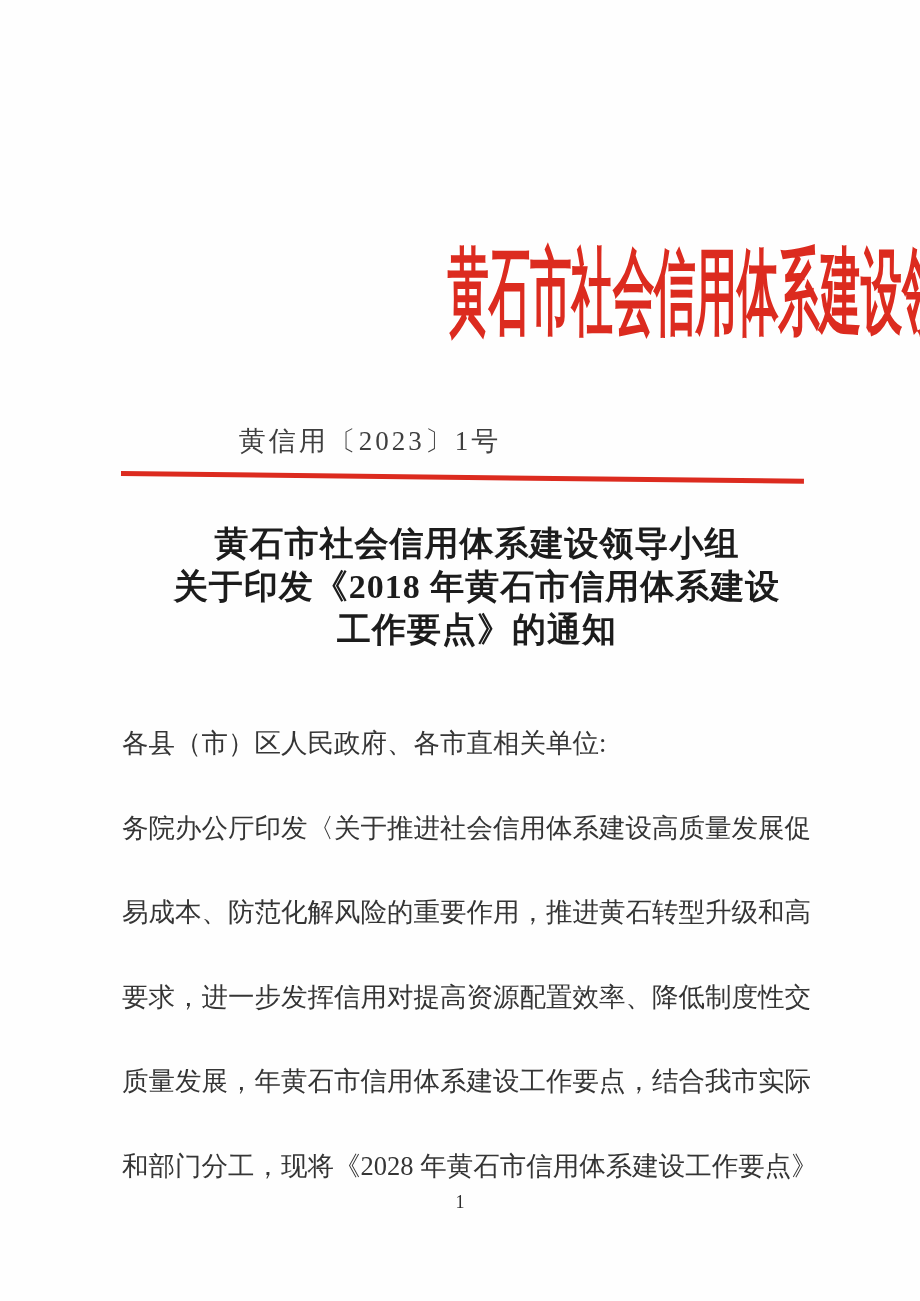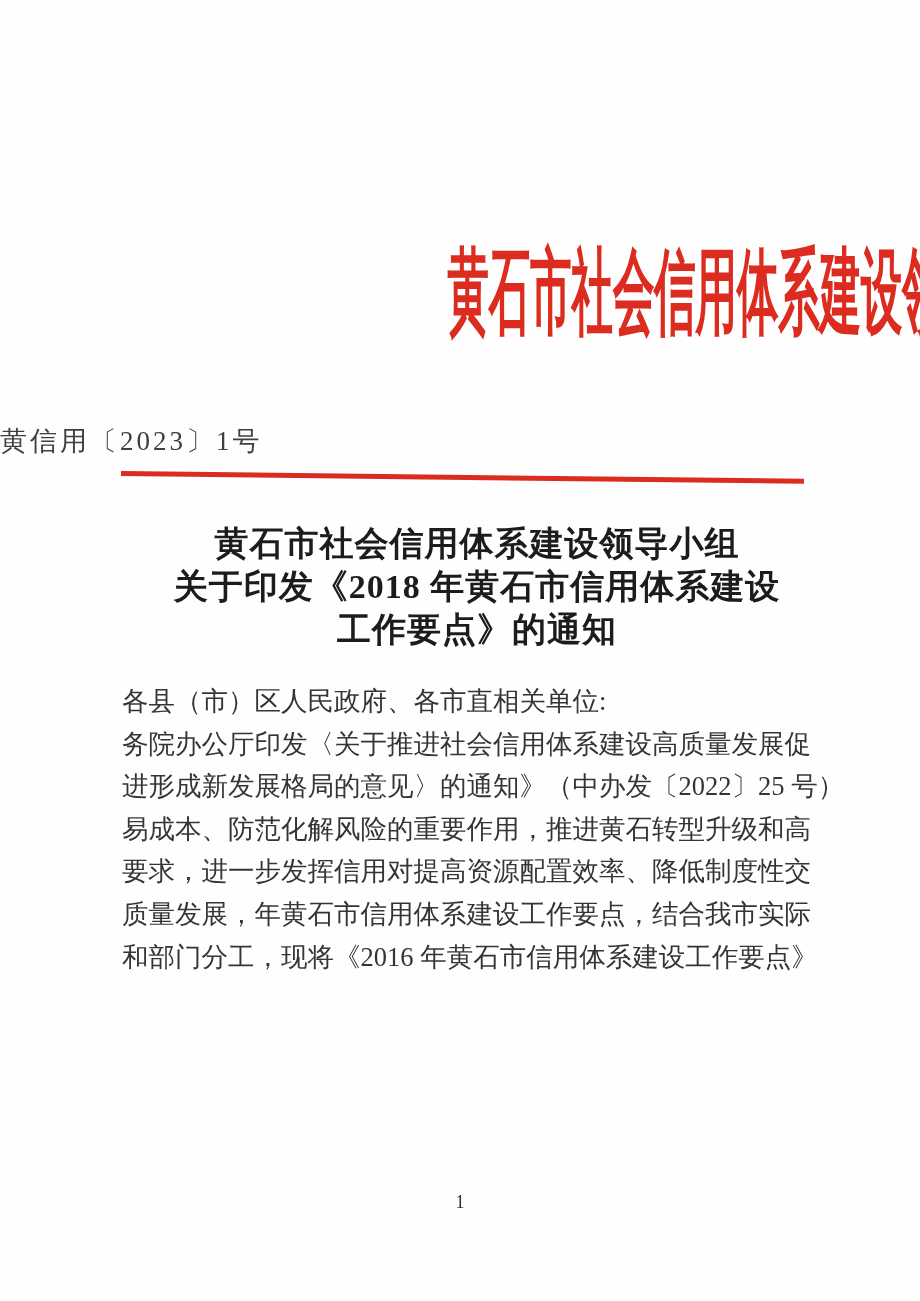--- a/index.html
+++ b/index.html
@@ -32,21 +32,21 @@
     line-height:112px;
     color:var(--red);
     transform:scaleX(0.44);
     transform-origin:50% 50%;
   }
   .docnum{
     position:absolute;
     top:423px;
     left:0;
     width:740px;
-    text-align:left;
+    text-align:center;
     font-size:27px;
     letter-spacing:3px;
     color:#3f3f3f;
   }
   .redline{
     position:absolute;
     top:471px;
     left:121px;
     width:683px;
     height:5px;
@@ -70,20 +70,21 @@
     position:absolute;
     top:680px;
     left:122px;
     width:690px;
     font-size:26.5px;
     line-height:42.6px;
     color:var(--body-black);
   }
   .bodytext .line{
     white-space:nowrap;
+    margin-top:42px;
   }
   .bodytext .indent{
     padding-left:53px;
   }
   .pagenum{
     position:absolute;
     top:1192px;
     left:0;
     width:920px;
     text-align:center;
@@ -106,22 +107,21 @@
 
   <div class="title">
     <div>黄石市社会信用体系建设领导小组</div>
     <div>关于印发《2018 年黄石市信用体系建设</div>
     <div>工作要点》的通知</div>
   </div>
 
   <div class="bodytext">
     <div class="line">各县（市）区人民政府、各市直相关单位:</div>
     <div class="line">务院办公厅印发〈关于推进社会信用体系建设高质量发展促</div>
-    <div class="line">进形成新发展格局的意见〉的通知》（中办发〔2022〕25 号）</div>
     <div class="line">易成本、防范化解风险的重要作用，推进黄石转型升级和高</div>
     <div class="line">要求，进一步发挥信用对提高资源配置效率、降低制度性交</div>
     <div class="line">质量发展，年黄石市信用体系建设工作要点，结合我市实际</div>
-    <div class="line">和部门分工，现将《2016 年黄石市信用体系建设工作要点》</div>
+    <div class="line">和部门分工，现将《2028 年黄石市信用体系建设工作要点》</div>
   </div>
 
   <div class="pagenum">1</div>
 
 </div>
 
 </body></html>

